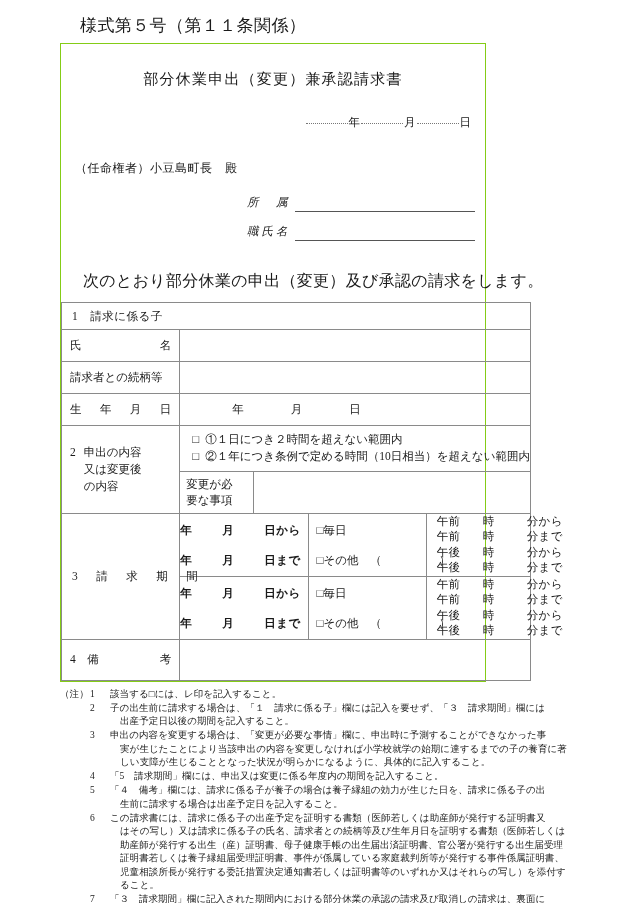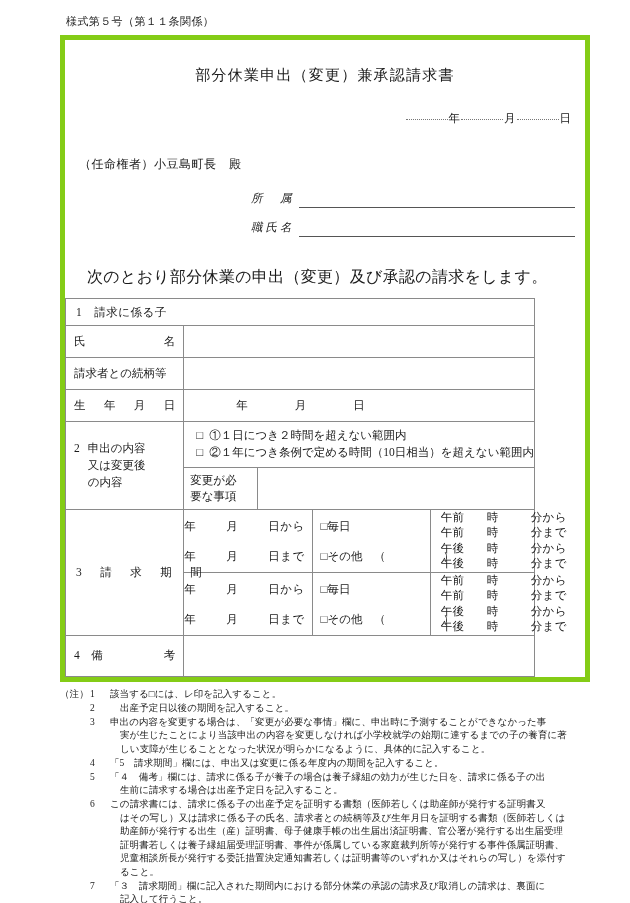--- a/index.html
+++ b/index.html
@@ -16,29 +16,29 @@
     overflow: hidden;
   }
   .page {
     width: 630px;
     height: 903px;
     box-sizing: border-box;
     padding: 14px 52px 0 60px;
     position: relative;
   }
   .form-no {
-    font-size: 11px;
+    font-size: 17px;
     letter-spacing: 0.4px;
-    margin: 0 0 6px 6px;
+    margin: 0 0 6px 20px;
     white-space: nowrap;
   }
   .frame {
-    border: 5px solid #84cc16;
+    border: 1px solid #84cc16;
     box-sizing: border-box;
-    width: 530px;
+    width: 426px;
     padding: 0;
   }
   .doc-title {
     text-align: center;
     font-size: 15px;
     letter-spacing: 1.2px;
     margin: 26px 0 0 0;
     white-space: nowrap;
   }
   .date-line {
@@ -153,20 +153,21 @@
   .per-date {
     width: 128px;
     padding: 0 !important;
   }
   .per-date div {
     text-align: right;
     padding-right: 8px;
     line-height: 30px;
     letter-spacing: 0.5px;
     white-space: nowrap;
+    font-weight: bold;
   }
   .per-date .g { display: inline-block; width: 30px; }
   .per-kind {
     width: 118px;
     padding: 0 !important;
   }
   .per-kind div {
     padding-left: 8px;
     line-height: 30px;
     white-space: nowrap;
@@ -378,20 +379,21 @@
       <span class="note-num">1</span>
       <span class="note-body">
         <p>該当する□には、レ印を記入すること。</p>
       </span>
     </div>
 
     <div class="note-row">
       <span class="note-tag"></span>
       <span class="note-num">2</span>
       <span class="note-body">
+        <p>子の出生前に請求する場合は、「１　請求に係る子」欄には記入を要せず、「３　請求期間」欄には</p>
         <p class="ind">出産予定日以後の期間を記入すること。</p>
       </span>
     </div>
 
     <div class="note-row">
       <span class="note-tag"></span>
       <span class="note-num">3</span>
       <span class="note-body">
         <p>申出の内容を変更する場合は、「変更が必要な事情」欄に、申出時に予測することができなかった事</p>
         <p class="ind">実が生じたことにより当該申出の内容を変更しなければ小学校就学の始期に達するまでの子の養育に著</p>

